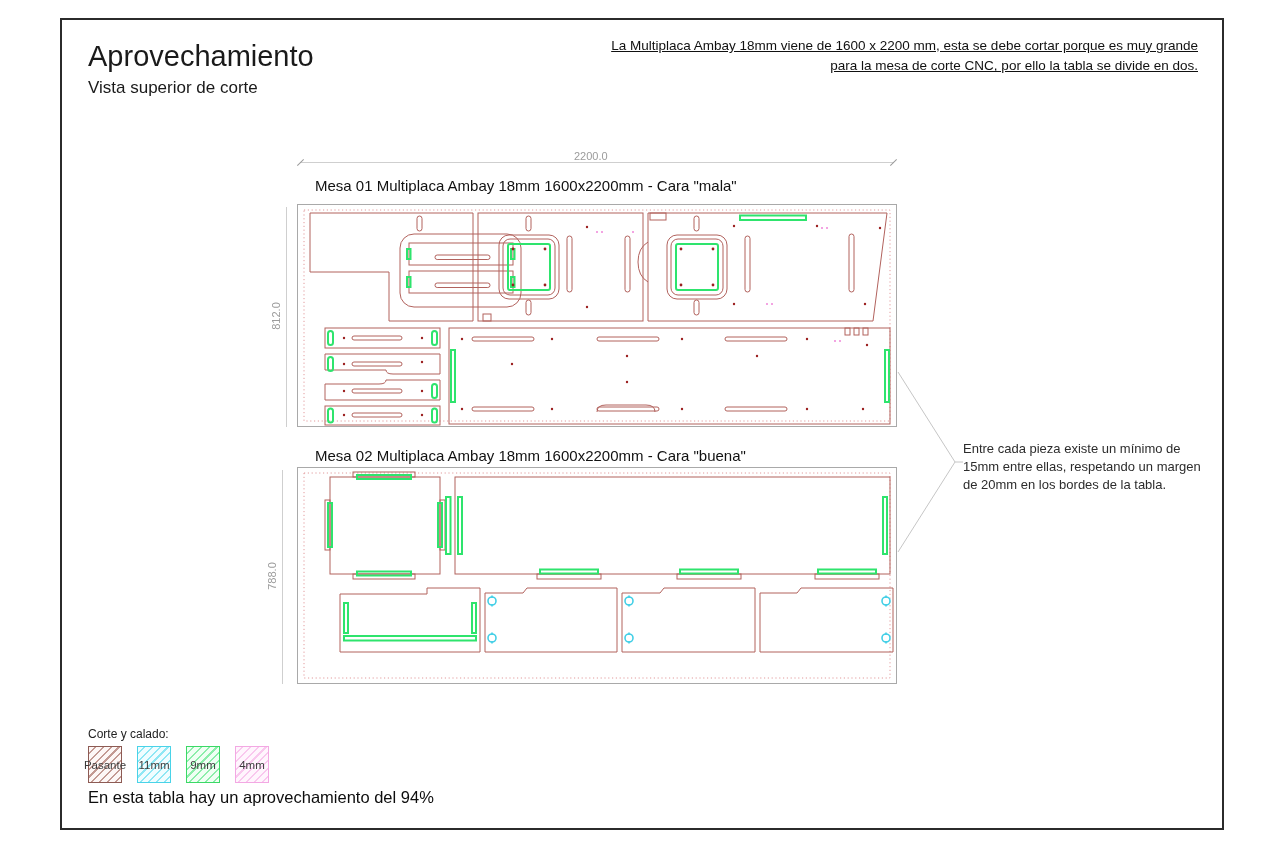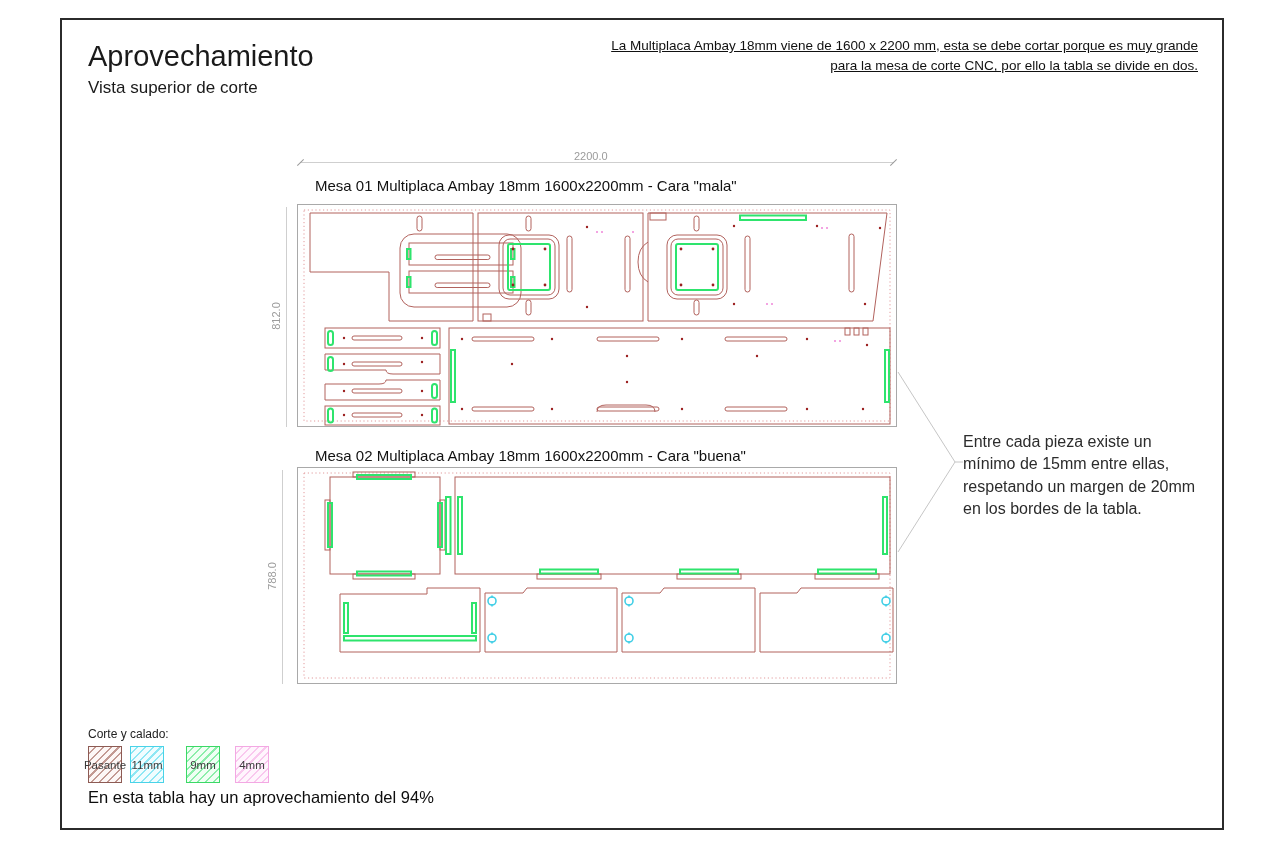--- a/index.html
+++ b/index.html
@@ -9,27 +9,27 @@
   .abs{position:absolute;}
   .page-title{left:88px;top:40px;font-size:29px;color:#1a1a1a;}
   .page-subtitle{left:88px;top:78px;font-size:17px;color:#1a1a1a;}
   .intro-note{left:608px;top:36px;width:590px;font-size:13.5px;line-height:1.5;text-align:right;color:#111;text-decoration:underline;}
   .board-label{font-size:15px;color:#111;}
   .dim-text{font-size:11px;color:#9b9b9b;background:#fff;padding:0 4px;}
   .dim-line-h{position:absolute;height:0;border-top:1px solid #cfcfcf;}
   .dim-line-v{position:absolute;width:0;border-left:1px solid #cfcfcf;}
   .tick{position:absolute;width:1px;height:9px;background:#9a9a9a;transform:rotate(45deg);}
   .vlabel{transform:rotate(-90deg);transform-origin:center;white-space:nowrap;}
-  .annotation{left:963px;top:431px;width:242px;font-size:16px;line-height:1.4;color:#2c2c2c;}
+  .annotation{left:963px;top:440px;width:242px;font-size:13px;line-height:1.4;color:#2c2c2c;}
   .grain-wrap{left:297px;top:713px;width:600px;height:28px;}
   .grain-label{position:absolute;left:50%;top:5px;transform:translateX(-50%);font-size:11.5px;color:#a3a3a3;background:#fff;padding:0 10px;}
   .legend-title{left:88px;top:727px;font-size:12px;color:#222;}
   .swatch{position:absolute;top:746px;width:34px;height:37px;display:flex;align-items:center;justify-content:center;font-size:11.5px;color:#3b3b3b;box-sizing:border-box;}
   .sw-pasante{left:88px;border:1.5px solid #8d5b54;background:repeating-linear-gradient(135deg,#fdf7f6 0 4px,#c39a93 4px 5.5px);}
-  .sw-11{left:130px;border:1.5px solid #49d3e8;background:repeating-linear-gradient(135deg,#f0fdff 0 4px,#8fe7f4 4px 5.5px);}
+  .sw-11{left:137px;border:1.5px solid #49d3e8;background:repeating-linear-gradient(135deg,#f0fdff 0 4px,#8fe7f4 4px 5.5px);}
   .sw-9{left:186px;border:1.5px solid #3bd966;background:repeating-linear-gradient(135deg,#f0fff4 0 4px,#8ceeaa 4px 5.5px);}
   .sw-4{left:235px;border:1.5px solid #f3a8e3;background:repeating-linear-gradient(135deg,#fff5fd 0 4px,#f9c8ee 4px 5.5px);}
   .footer-note{left:88px;top:788px;font-size:16.5px;color:#0d0d0d;text-align:center;}
   
   .frame{fill:#ffffff;stroke:#a9a9a9;stroke-width:1;}
   .margin{fill:none;stroke:#e29a9c;stroke-width:1;stroke-dasharray:1.2 2.6;}
   .cut{fill:none;stroke:#b2625d;stroke-width:1;}
   .g{fill:none;stroke:#2ee46d;stroke-width:2;}
   .d{fill:#9b1f1f;stroke:none;}
   .m{fill:#ef86d8;stroke:none;}

